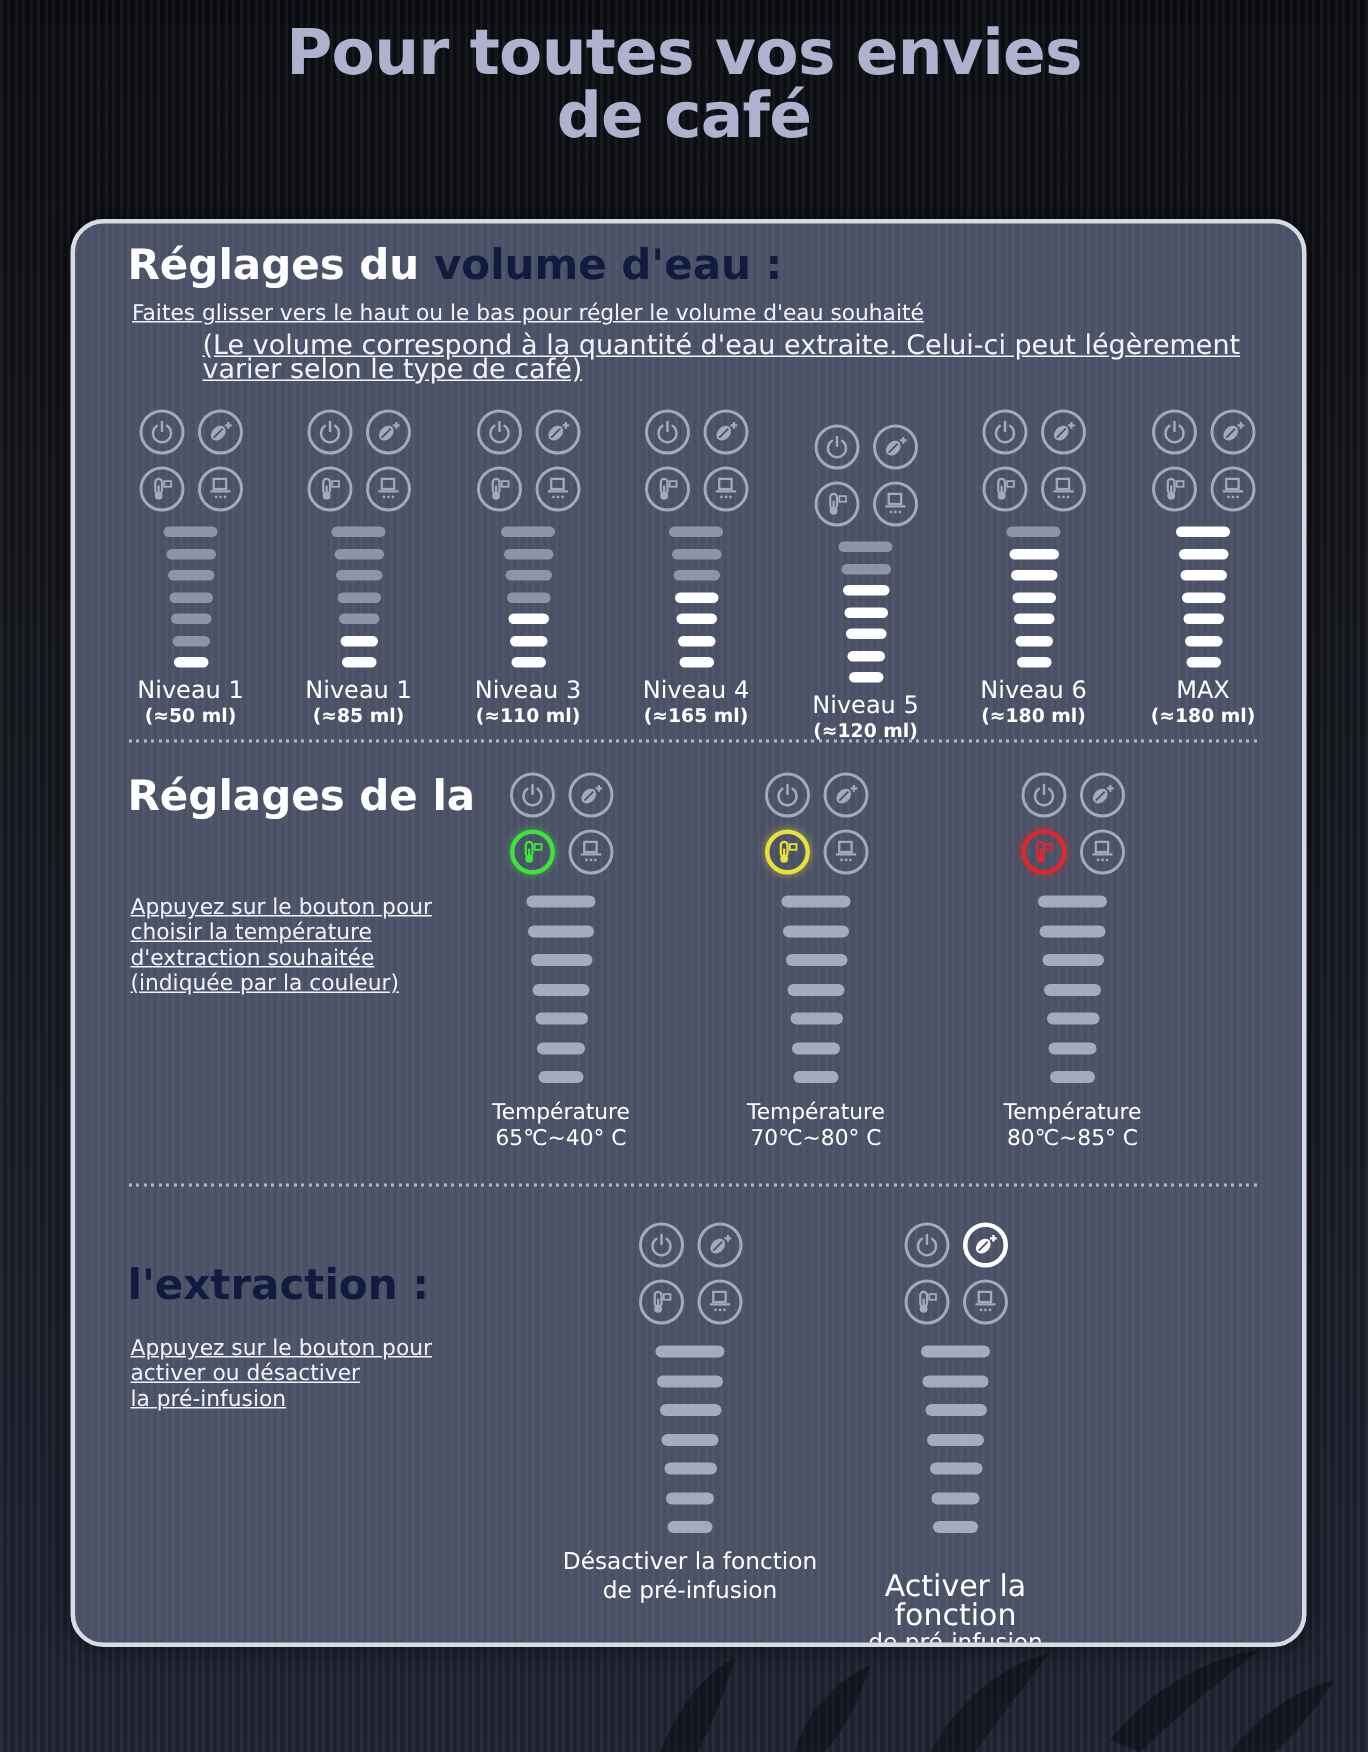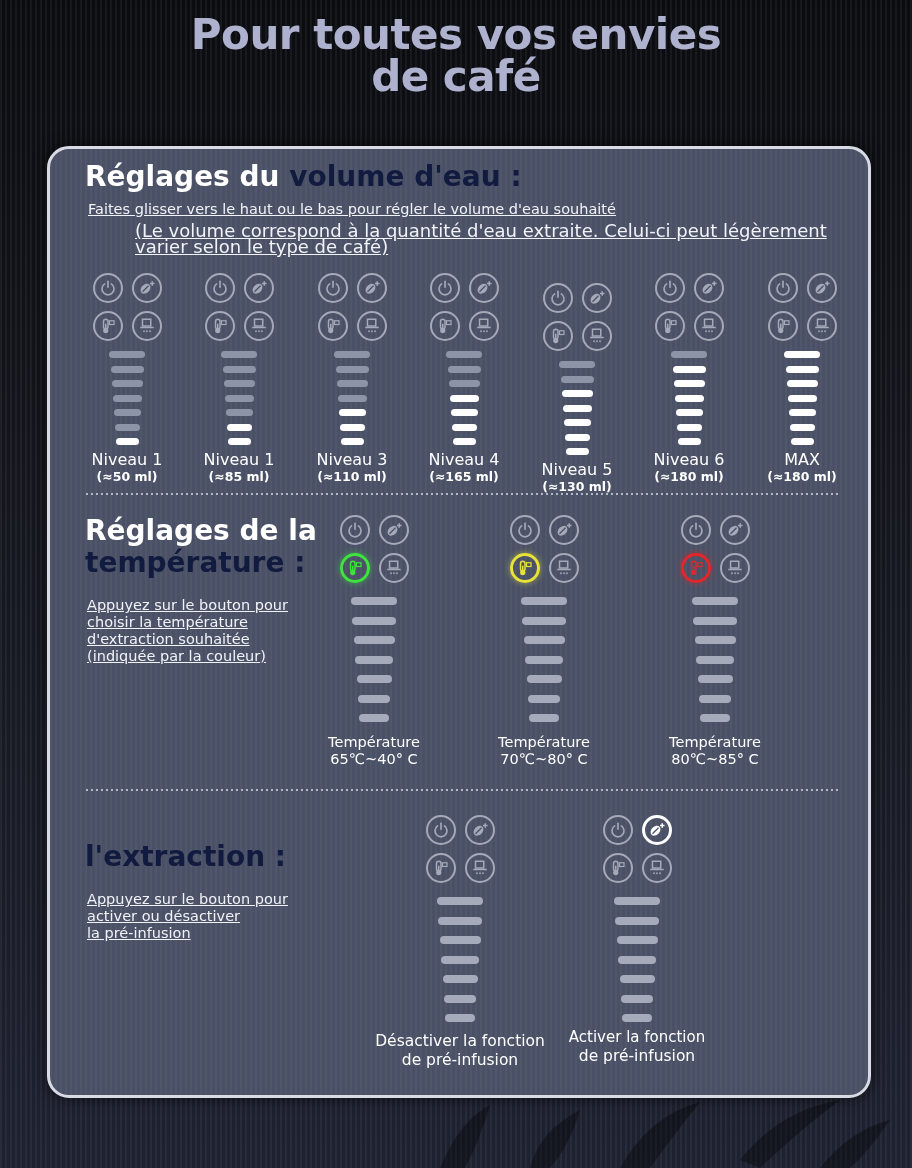--- a/index.html
+++ b/index.html
@@ -293,21 +293,21 @@
           <div class="bars ">
             <div class="bar w0 "></div>
             <div class="bar w1 "></div>
             <div class="bar w2 on"></div>
             <div class="bar w3 on"></div>
             <div class="bar w4 on"></div>
             <div class="bar w5 on"></div>
             <div class="bar w6 on"></div>
           </div>
           <div class="lvl-label">Niveau 5</div>
-          <div class="lvl-sub">(≈130 ml)</div>
+          <div class="lvl-sub">(≈120 ml)</div>
         </div>
         <div class="unit" style="left: 584px; top: 124px;">
           <div class="icons">
     <div class="ico ">
               <svg>
                 <use href="#i-power"></use>
               </svg>
             </div>
     <div class="ico ">
               <svg>
@@ -373,21 +373,20 @@
           <div class="lvl-sub">(≈180 ml)</div>
         </div>
       </div>
 
     <div class="dots" style="top:344px;"></div>
   </section>
 
   <section>
     <h2 class="sec-title" style="left:35px; top:366px;">
       <span>Réglages de la</span><br>
-      <span class="accent">température :</span>
     </h2>
     <div class="desc" style="left:37px; top:448px;">
       <div>Appuyez sur le bouton pour</div>
       <div>choisir la température</div>
       <div>d'extraction souhaitée</div>
       <div>(indiquée par la couleur)</div>
     </div>
 
     <div id="temp-row">
         <div class="unit" style="left: 264px; top: 366px; width: 120px;">
@@ -572,21 +571,21 @@
   </div>
           <div class="bars bigbars">
             <div class="bar w0 "></div>
             <div class="bar w1 "></div>
             <div class="bar w2 "></div>
             <div class="bar w3 "></div>
             <div class="bar w4 "></div>
             <div class="bar w5 "></div>
             <div class="bar w6 "></div>
           </div>
-          <div class="cap" style="margin-top:6px; font-size:15px; line-height:19px">Activer la fonction</div>
+          <div class="cap" style="margin-top:26px; font-size:20px; line-height:19px">Activer la fonction</div>
           <div class="cap" style="font-size:15.5px; line-height:19px">de pré-infusion</div>
         </div>
       </div>
   </section>
 </main>
 
 <svg class="plants" viewBox="0 0 480 68">
   <path d="M20 68 Q40 20 70 5 Q60 40 45 68Z" fill="#000"></path>
   <path d="M110 68 Q120 30 160 10 Q150 45 130 68Z" fill="#000"></path>
   <path d="M200 68 Q230 15 280 2 Q250 40 230 68Z" fill="#000"></path>

